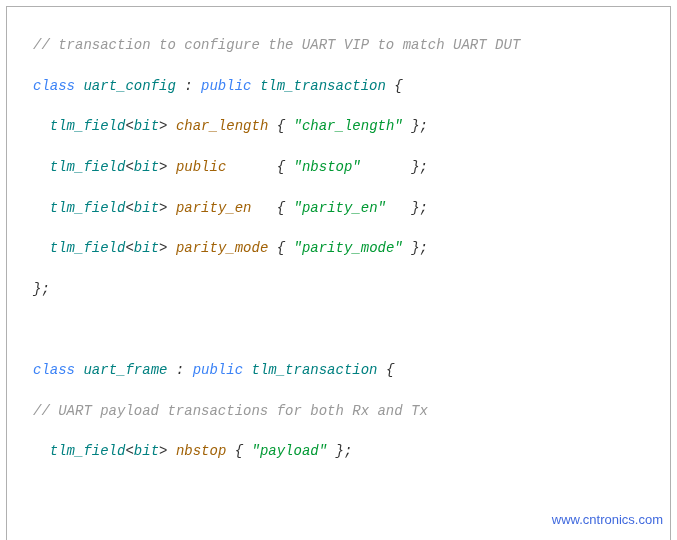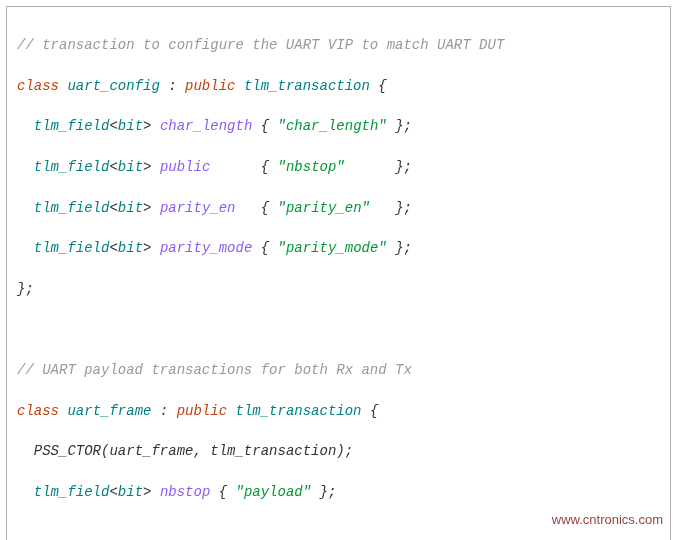--- a/index.html
+++ b/index.html
@@ -16,55 +16,54 @@
     position: relative;
   }
   .code-container {
     border: 1px solid #b0b0b0;
     padding: 8px 10px;
     margin: 6px;
     background: #fff;
     white-space: pre;
     overflow: hidden;
   }
-  .line { display: block; }
+  .line { display: block; margin-left: 16px; }
   .comment { color: #999999; font-style: italic; }
-  .keyword { color: #c2410c; }
+  .keyword { color: #3b82f6; }
   .type { color: #008080; }
   .ident { color: #333333; }
-  .field { color: #8b5cf6; }
+  .field { color: #a16207; }
   .string { color: #009933; }
   .punct { color: #333333; }
   .watermark {
     position: absolute;
     right: 14px;
     bottom: 10px;
-    color: #7f1d1d;
+    color: #1d4ed8;
     font-style: normal;
     font-size: 13px;
     font-family: Arial, sans-serif;
     opacity: 0.85;
     margin-left: 8px;
   }
 </style>
 </head>
 <body>
 
 <div class="code-container">
 <span class="line"><span class="comment">// transaction to configure the UART VIP to match UART DUT</span></span>
 <span class="line"><span class="keyword">class</span> <span class="type">uart_config</span> <span class="punct">:</span> <span class="keyword">public</span> <span class="type">tlm_transaction</span> <span class="punct">{</span></span>
 <span class="line">  <span class="type">tlm_field</span><span class="punct">&lt;</span><span class="type">bit</span><span class="punct">&gt;</span> <span class="field">char_length</span> <span class="punct">{ </span><span class="string">"char_length"</span><span class="punct"> };</span></span>
 <span class="line">  <span class="type">tlm_field</span><span class="punct">&lt;</span><span class="type">bit</span><span class="punct">&gt;</span> <span class="field">public</span>      <span class="punct">{ </span><span class="string">"nbstop"</span><span class="punct">      };</span></span>
 <span class="line">  <span class="type">tlm_field</span><span class="punct">&lt;</span><span class="type">bit</span><span class="punct">&gt;</span> <span class="field">parity_en</span>   <span class="punct">{ </span><span class="string">"parity_en"</span><span class="punct">   };</span></span>
 <span class="line">  <span class="type">tlm_field</span><span class="punct">&lt;</span><span class="type">bit</span><span class="punct">&gt;</span> <span class="field">parity_mode</span> <span class="punct">{ </span><span class="string">"parity_mode"</span><span class="punct"> };</span></span>
 <span class="line"><span class="punct">};</span></span>
 <span class="line"> </span>
+<span class="line"><span class="keyword">class</span> <span class="type">uart_frame</span> <span class="punct">:</span> <span class="keyword">public</span> <span class="type">tlm_transaction</span> <span class="punct">{</span></span>
 <span class="line"><span class="comment">// UART payload transactions for both Rx and Tx</span></span>
-<span class="line"><span class="keyword">class</span> <span class="type">uart_frame</span> <span class="punct">:</span> <span class="keyword">public</span> <span class="type">tlm_transaction</span> <span class="punct">{</span></span>
-<span class="line">  <span class="ident">PSS_CTOR</span><span class="punct">(</span><span class="ident">uart_frame</span><span class="punct">, </span><span class="ident">tlm_transaction</span><span class="punct">);</span></span>
 <span class="line">  <span class="type">tlm_field</span><span class="punct">&lt;</span><span class="type">bit</span><span class="punct">&gt;</span> <span class="field">nbstop</span> <span class="punct">{ </span><span class="string">"payload"</span><span class="punct"> };</span></span>
 
 
 
 
 
 
 
 
 

